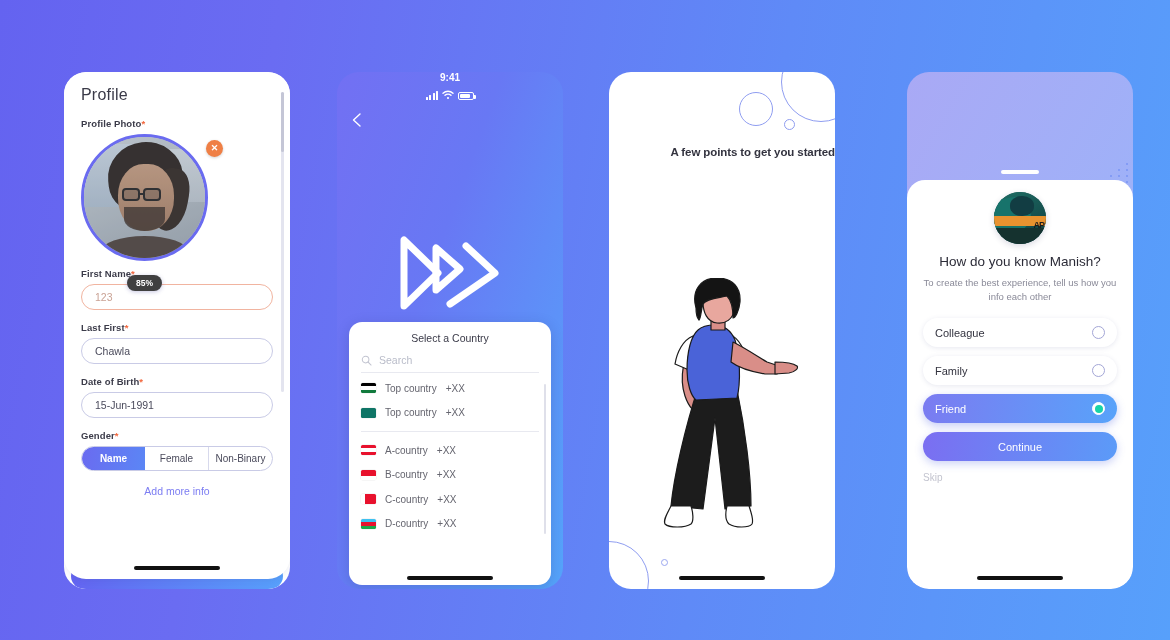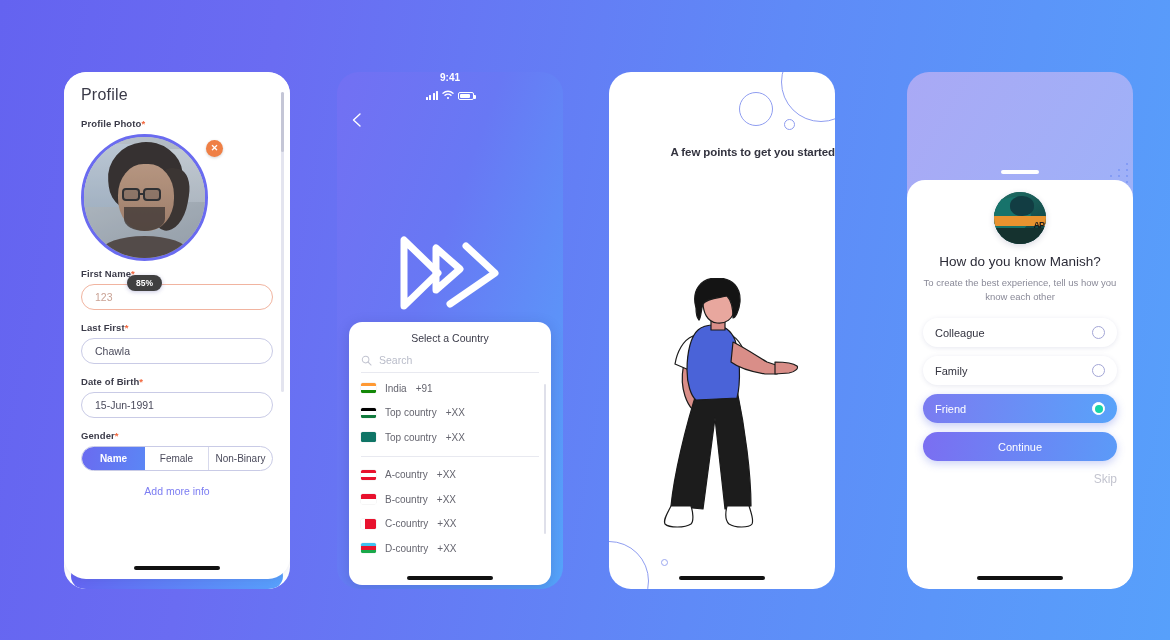--- a/index.html
+++ b/index.html
@@ -319,21 +319,21 @@
   }
   .p4-cta {
     margin-top: 8px;
     height: 29px; border-radius: 15px;
     background: linear-gradient(100deg,#7b6ef1,#5b9bf8);
     color: #fff; font-size: 11px; font-weight: 400;
     display: flex; align-items: center; justify-content: center;
     box-shadow: 0 3px 9px rgba(90,110,230,.3);
   }
   .p4-skip {
-    text-align: right; font-size: 12px; color: #c3c4cf; margin-top: 11px;
+    text-align: left; font-size: 10px; color: #c3c4cf; margin-top: 11px;
   }
 </style>
 </head>
 <body>
 
 <div id="stage">
 
   <div class="phone phone-1">
     <div class="p1-back-bar"></div>
     <div class="p1-card">
@@ -438,25 +438,20 @@
       <div class="cs-title">Select a Country</div>
       <div class="cs-search">
         <svg width="11" height="11" viewBox="0 0 12 12">
           <circle cx="5" cy="5" r="3.6" fill="none" stroke="#c2c4d0" stroke-width="1.1"></circle>
           <path d="M7.8 7.8L11 11" stroke="#c2c4d0" stroke-width="1.1" stroke-linecap="round"></path>
         </svg>
         <span class="ph">Search</span>
       </div>
 
       <div>
-        <div class="cs-row">
-          <span class="flag" style="background:linear-gradient(#ff9933 33%,#fff 33% 66%,#138808 66%)"></span>
-          <span>India</span>
-          <span class="code">+91</span>
-        </div>
         <div class="cs-row">
           <span class="flag" style="background:linear-gradient(#000 33%,#fff 33% 66%,#117a3d 66%)"></span>
           <span>Top country</span>
           <span class="code">+XX</span>
         </div>
         <div class="cs-row">
           <span class="flag" style="background:#0f7566"></span>
           <span>Top country</span>
           <span class="code">+XX</span>
         </div>
@@ -571,21 +566,21 @@
       <div class="p4-ava">
         <div class="t1"></div>
           <div class="t2"></div>
           <div class="t3"></div>
         <div class="band"></div>
           <div class="band2"></div>
         <div class="lbl">AP</div>
       </div>
 
       <div class="p4-h">How do you know Manish?</div>
-      <div class="p4-sub">To create the best experience, tell us how you know each other</div>
+      <div class="p4-sub">To create the best experience, tell us how you info each other</div>
 
       <div class="opt">
         <span>Colleague</span>
         <span class="radio"></span>
       </div>
       <div class="opt">
         <span>Family</span>
         <span class="radio"></span>
       </div>
       <div class="opt sel">

